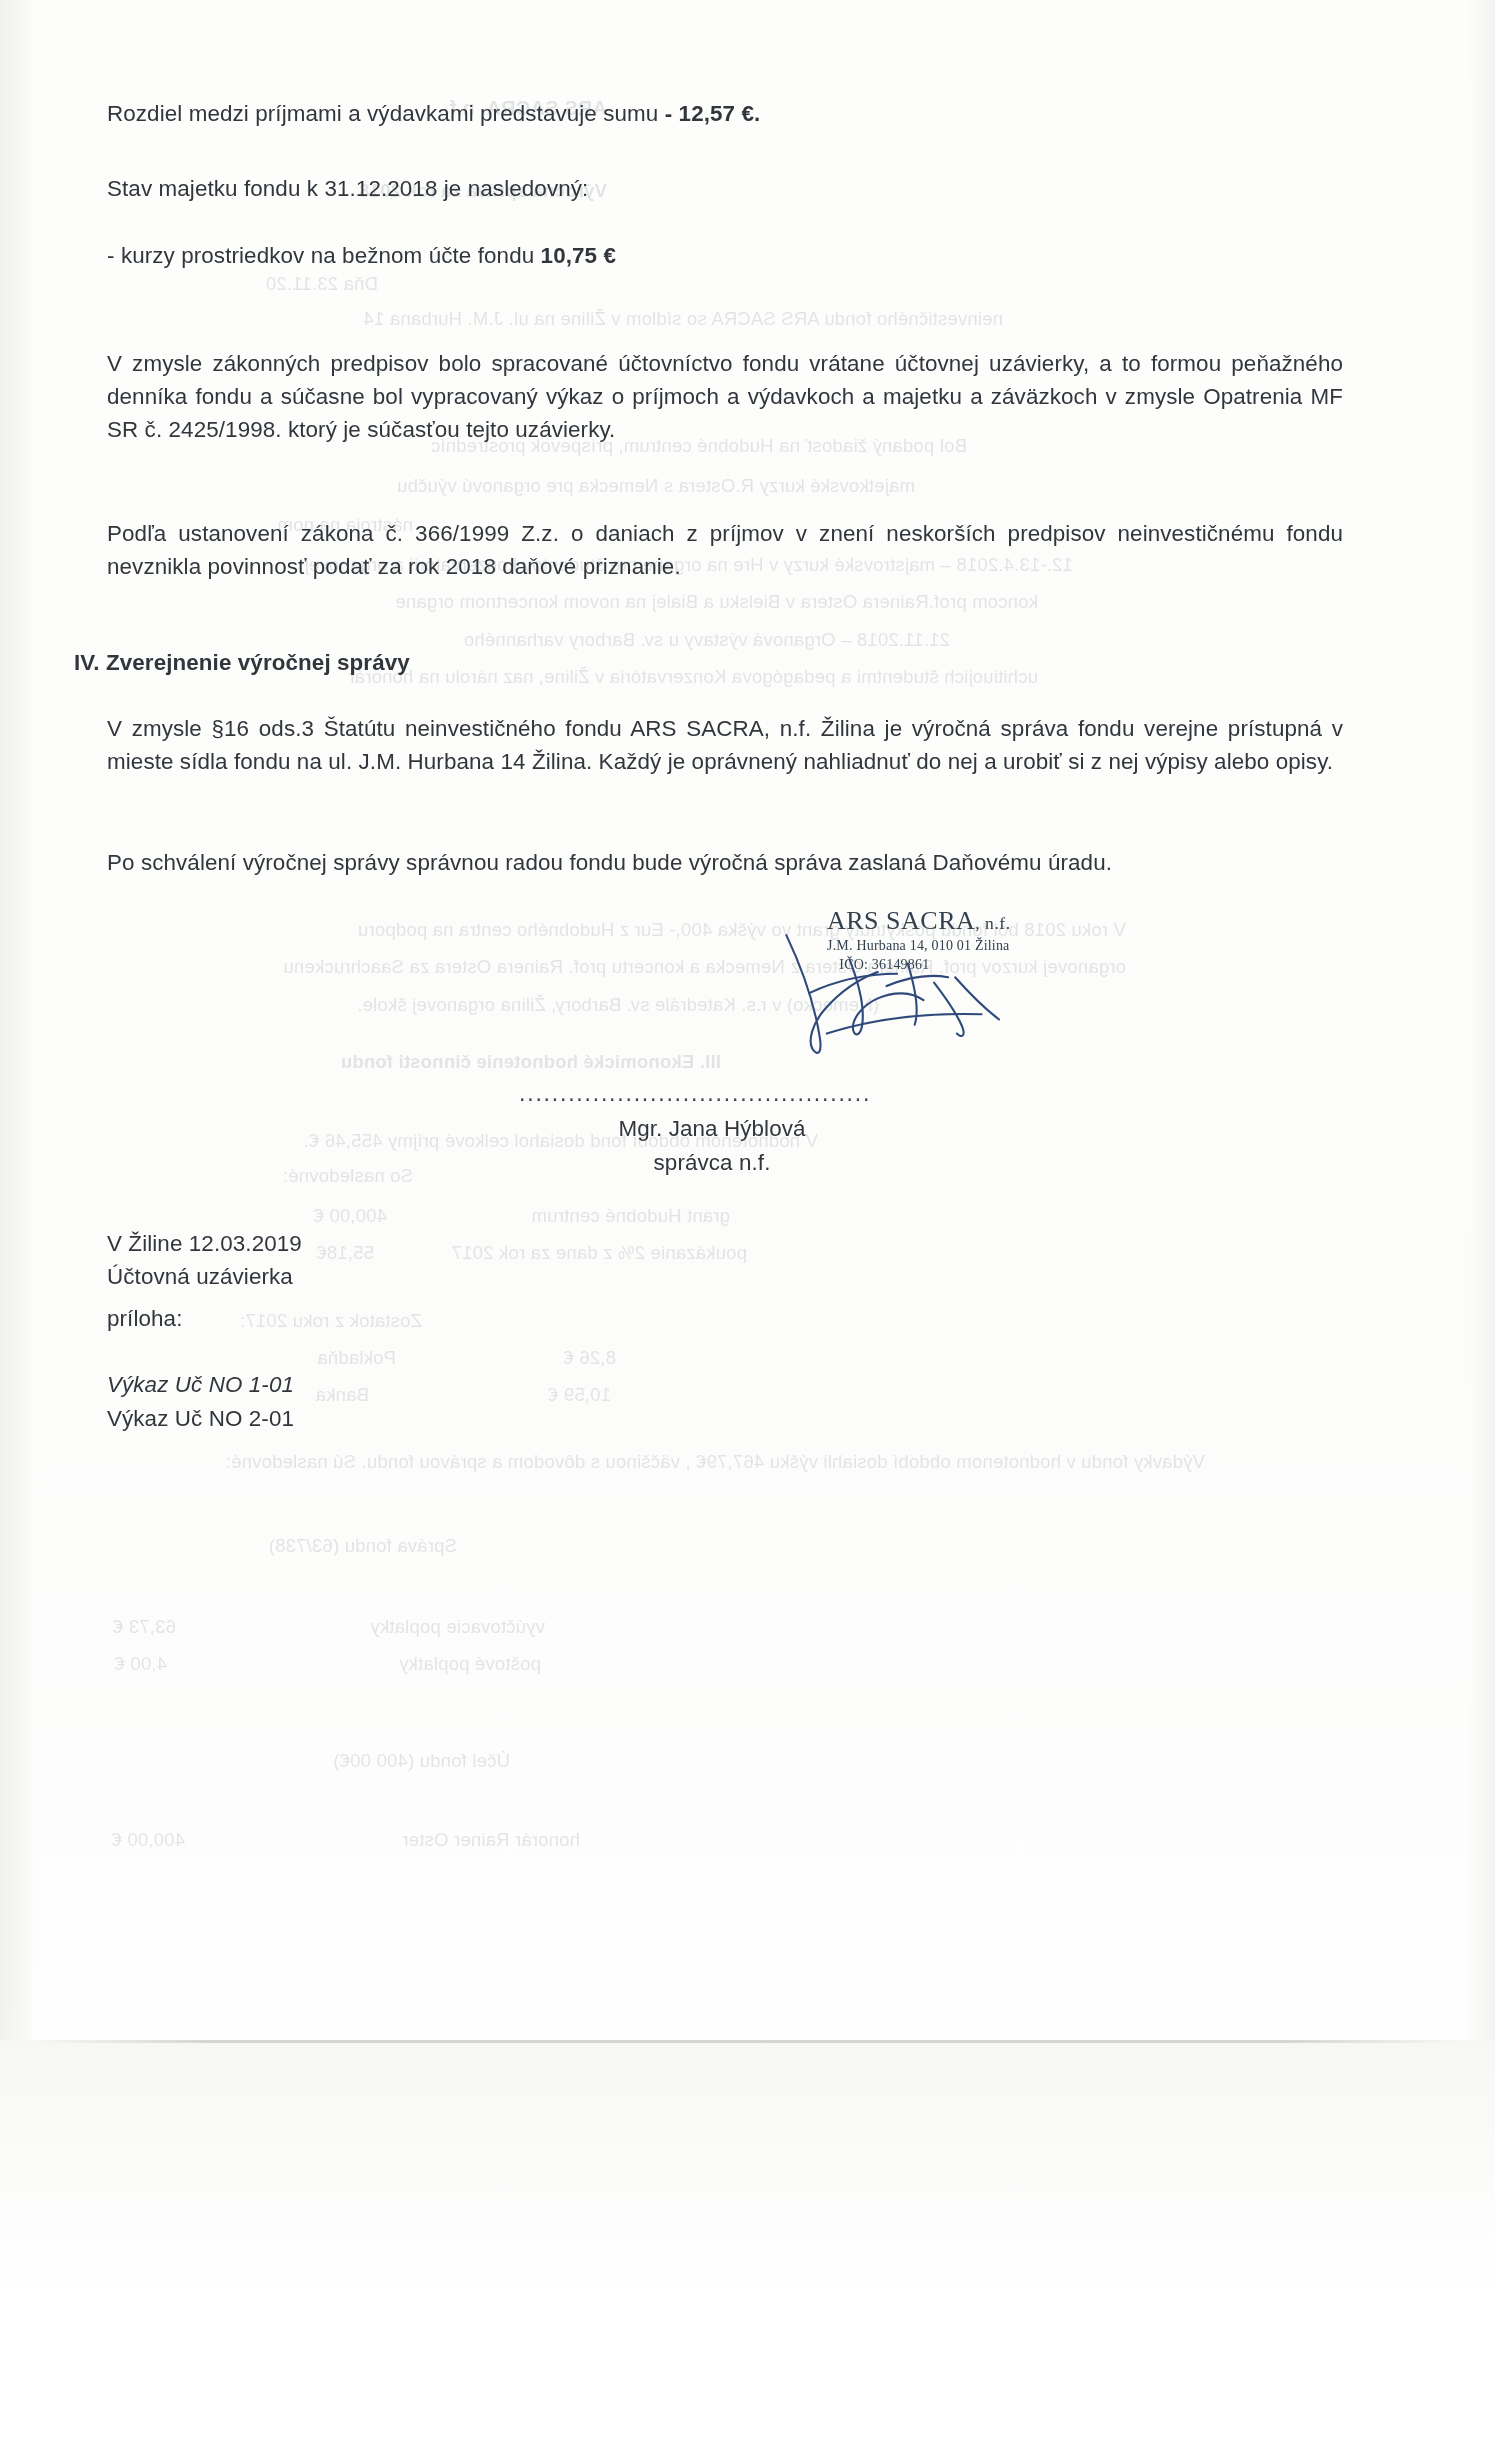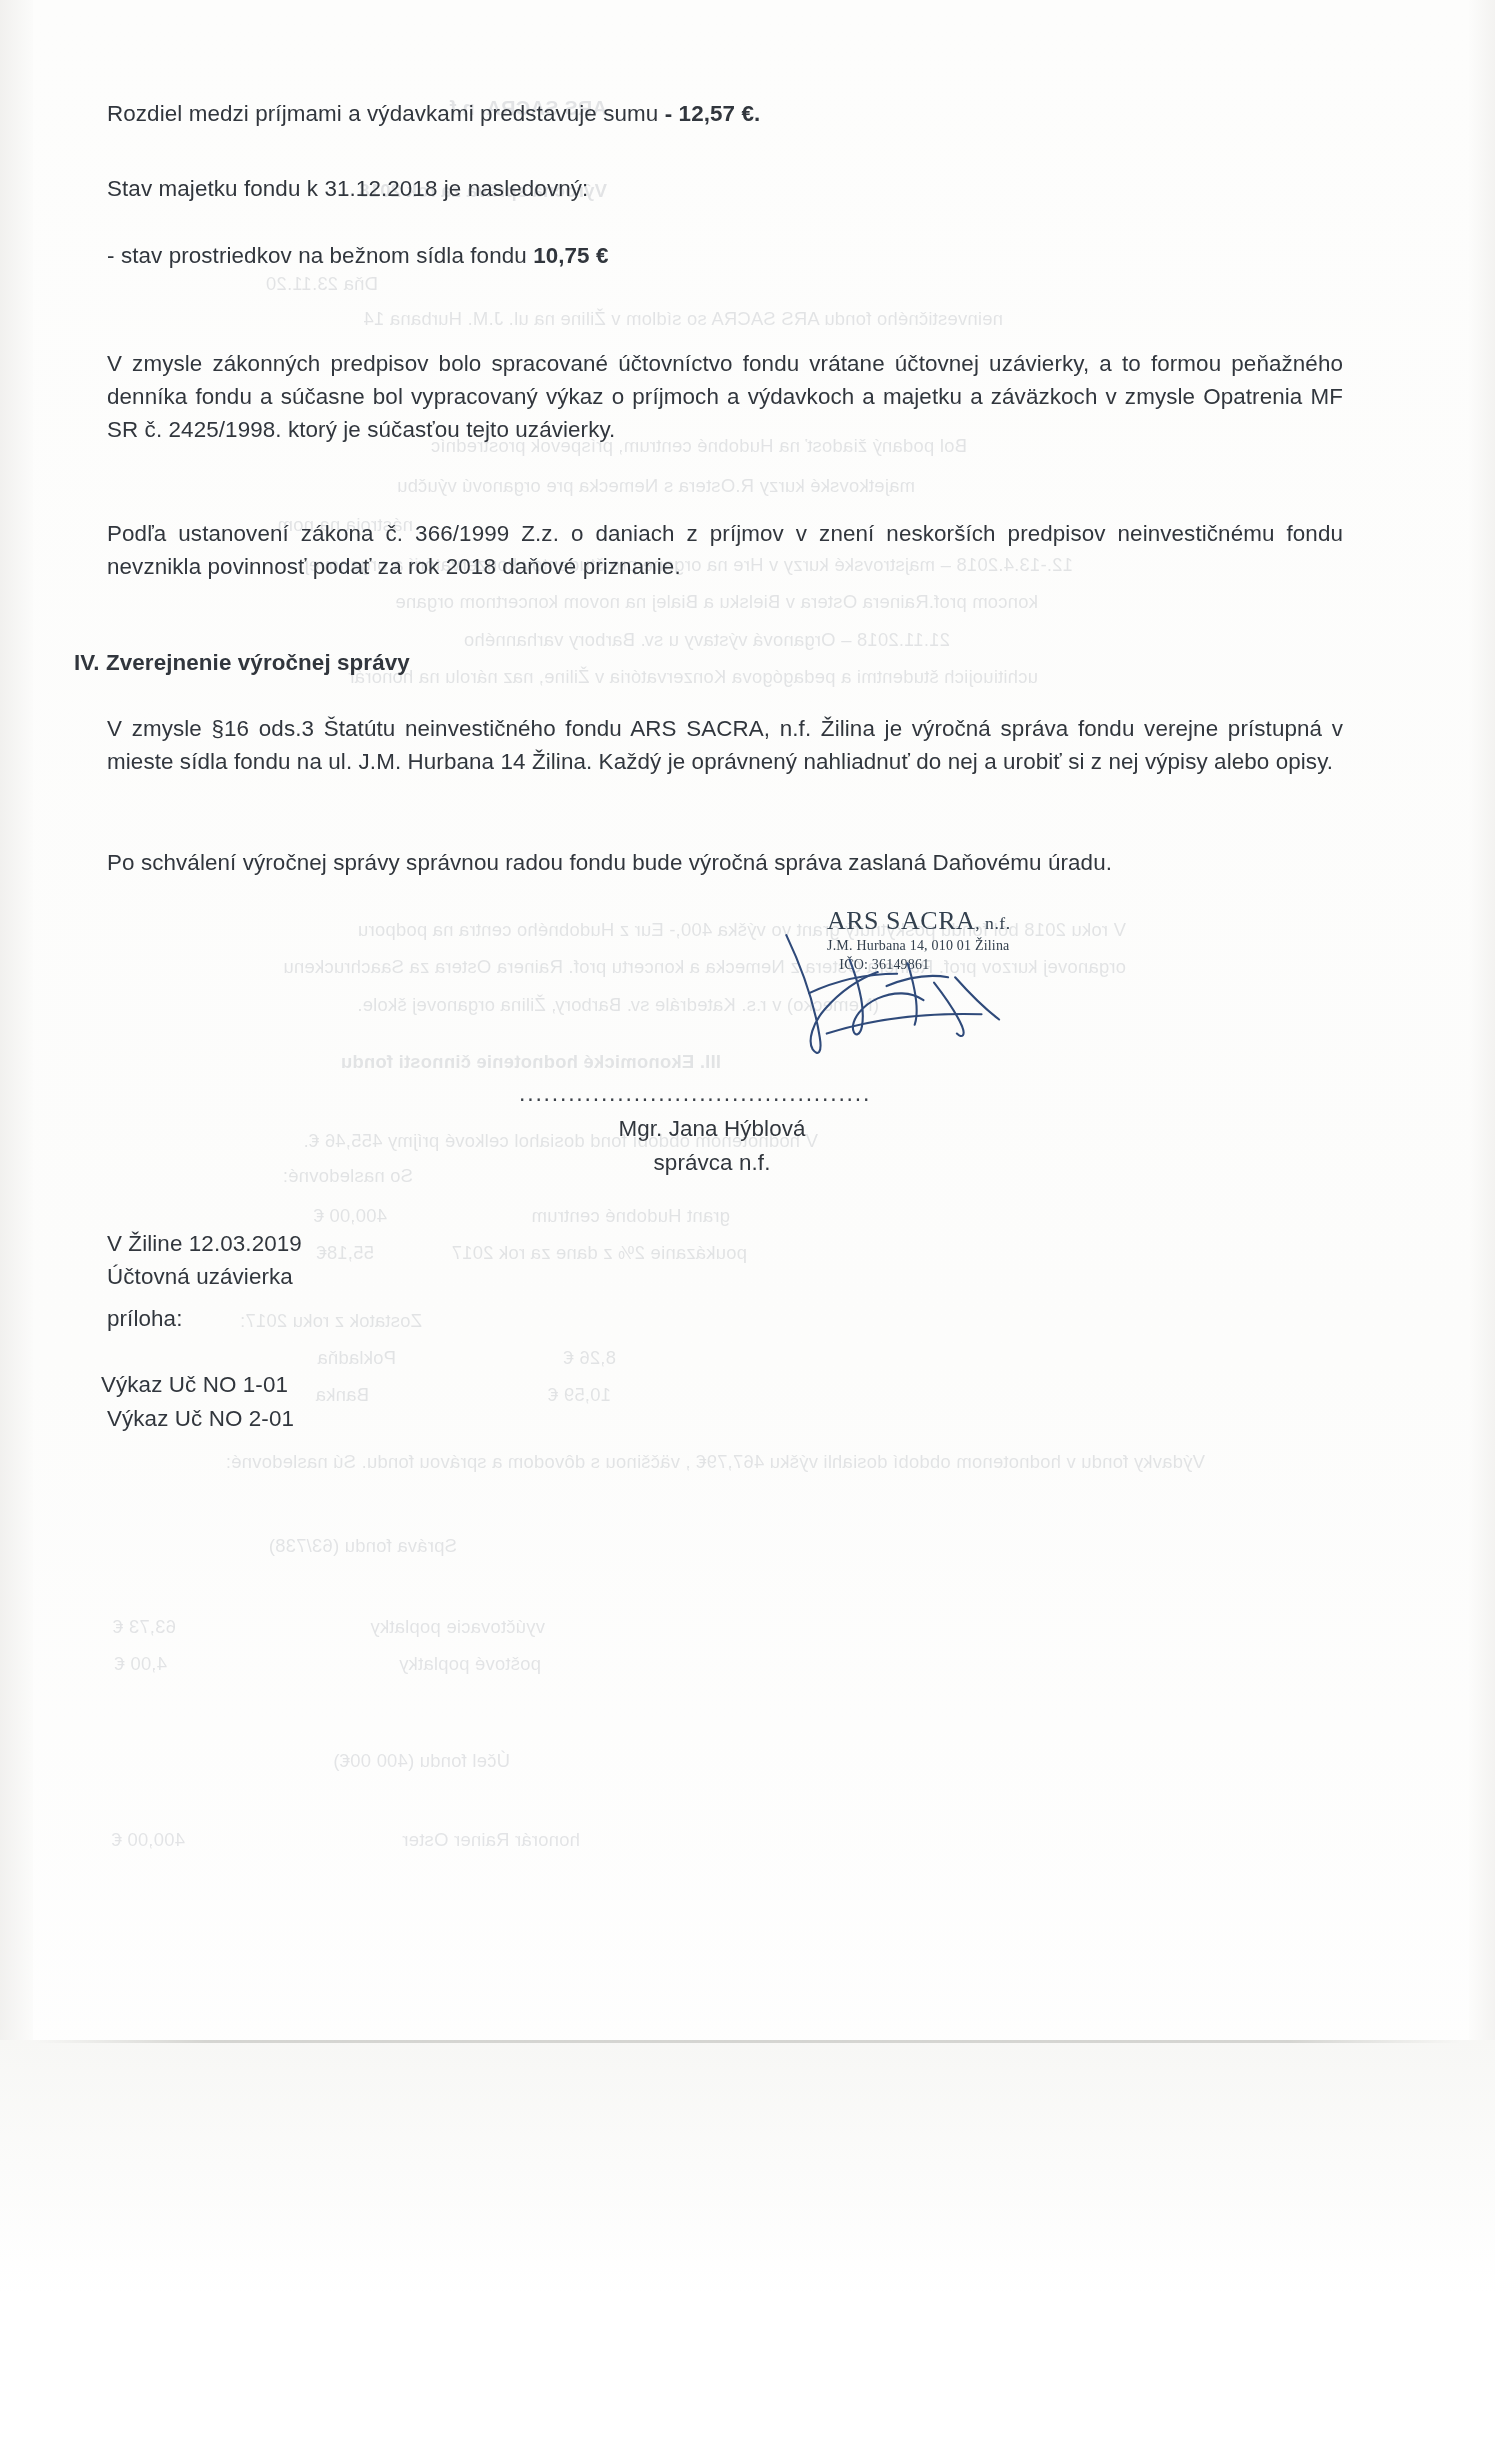--- a/index.html
+++ b/index.html
@@ -186,21 +186,21 @@
 
     <div class="blk" style="left:107px; top:97px; width:1214px;">
       <span>Rozdiel medzi príjmami a výdavkami predstavuje sumu</span>
       <span class="b">- 12,57 €.</span>
     </div>
 
     <div class="blk" style="left:107px; top:172px; width:1231px;">Stav majetku fondu k 31.12.2018 je nasledovný:</div>
 
 
     <div class="blk" style="left:107px; top:239px; width:1231px;">
-      <span>- stav prostriedkov na bežnom sídla fondu</span>
+      <span>- kurzy prostriedkov na bežnom účte fondu</span>
       <span class="b">10,75 €</span>
     </div>
 
 
     <div class="blk just" style="left:107px; top:347px; width:1236px;">V zmysle zákonných predpisov bolo spracované účtovníctvo fondu vrátane účtovnej uzávierky, a to formou peňažného denníka fondu a súčasne bol vypracovaný výkaz o príjmoch a výdavkoch a majetku a záväzkoch v zmysle Opatrenia MF SR č. 2425/1998. ktorý je súčasťou tejto uzávierky.</div>
 
     <div class="blk just" style="left:107px; top:517px; width:1236px;">Podľa ustanovení zákona č. 366/1999 Z.z. o daniach z príjmov v znení neskorších predpisov neinvestičnému fondu nevznikla povinnosť podať za rok 2018 daňové priznanie.</div>
 
     <div class="blk heading" style="left:74px; top:646px; width:879px;">IV. Zverejnenie výročnej správy</div>
 
@@ -230,18 +230,18 @@
     </svg>
 
     <div class="dots" style="left:519px; top:1080px;">...........................................</div>
     <div class="blk centered" style="left:492px; top:1112px; width:440px;">Mgr. Jana Hýblová</div>
     <div class="blk centered" style="left:492px; top:1146px; width:440px;">správca n.f.</div>
 
     <div class="blk" style="left:107px; top:1227px; width:616px;">V Žiline 12.03.2019</div>
 
     <div class="blk" style="left:107px; top:1302px; width:616px;">príloha:</div>
     <div class="blk" style="left:107px; top:1260px; width:616px;">Účtovná uzávierka</div>
-    <div class="blk" style="left:101px; top:1368px; width:616px;">Výkaz  Uč NO 1-01</div>
+    <div class="blk" style="left:107px; top:1368px; width:616px;font-style:italic;">Výkaz  Uč NO 1-01</div>
     <div class="blk" style="left:107px; top:1402px; width:616px;">Výkaz  Uč NO 2-01</div>
 
   </div>
 </div>
 
 
 </body></html>

